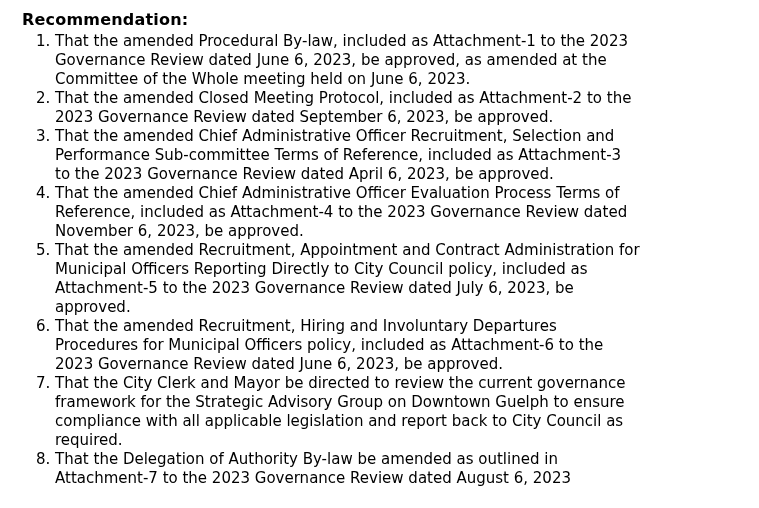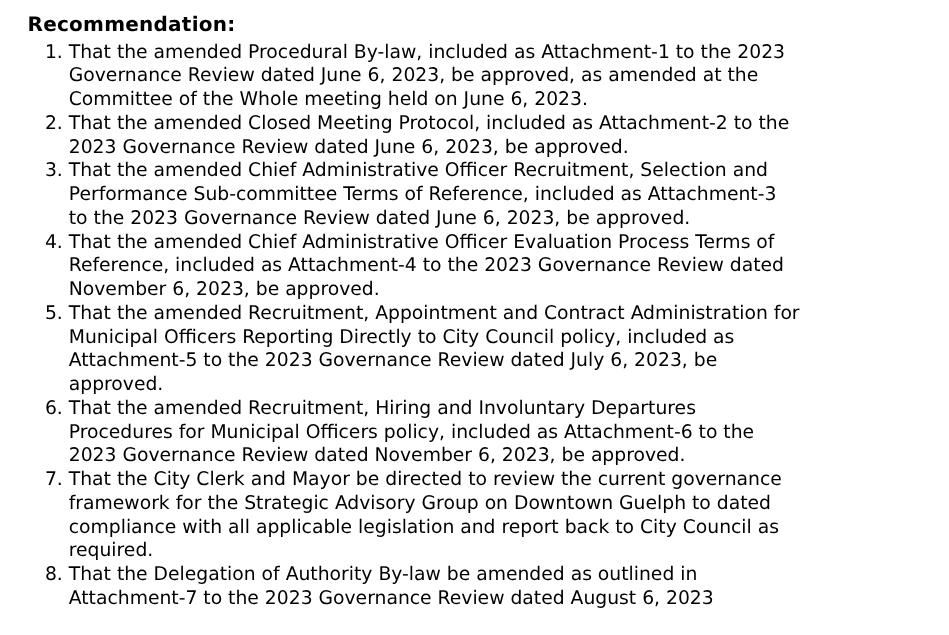--- a/index.html
+++ b/index.html
@@ -46,34 +46,34 @@
 </head>
 <body>
 
 <div class="page">
   <h2 class="heading">Recommendation:</h2>
   <ol class="rec-list">
     <li class="rec-item">That the amended Procedural By-law, included as Attachment-1 to the 2023
 Governance Review dated June 6, 2023, be approved, as amended at the
 Committee of the Whole meeting held on June 6, 2023.</li>
     <li class="rec-item">That the amended Closed Meeting Protocol, included as Attachment-2 to the
-2023 Governance Review dated June 6, 2023, be approved.</li>
+2023 Governance Review dated September 6, 2023, be approved.</li>
     <li class="rec-item">That the amended Chief Administrative Officer Recruitment, Selection and
 Performance Sub-committee Terms of Reference, included as Attachment-3
-to the 2023 Governance Review dated June 6, 2023, be approved.</li>
+to the 2023 Governance Review dated April 6, 2023, be approved.</li>
     <li class="rec-item">That the amended Chief Administrative Officer Evaluation Process Terms of
 Reference, included as Attachment-4 to the 2023 Governance Review dated
 November 6, 2023, be approved.</li>
     <li class="rec-item">That the amended Recruitment, Appointment and Contract Administration for
 Municipal Officers Reporting Directly to City Council policy, included as
 Attachment-5 to the 2023 Governance Review dated July 6, 2023, be
 approved.</li>
     <li class="rec-item">That the amended Recruitment, Hiring and Involuntary Departures
 Procedures for Municipal Officers policy, included as Attachment-6 to the
-2023 Governance Review dated November 6, 2023, be approved.</li>
+2023 Governance Review dated June 6, 2023, be approved.</li>
     <li class="rec-item">That the City Clerk and Mayor be directed to review the current governance
-framework for the Strategic Advisory Group on Downtown Guelph to dated
+framework for the Strategic Advisory Group on Downtown Guelph to ensure
 compliance with all applicable legislation and report back to City Council as
 required.</li>
     <li class="rec-item">That the Delegation of Authority By-law be amended as outlined in
 Attachment-7 to the 2023 Governance Review dated August 6, 2023</li>
   </ol>
 </div>
 
 </body></html>

